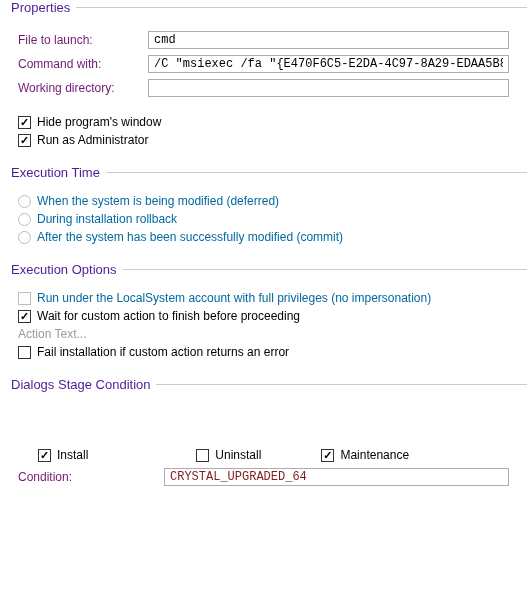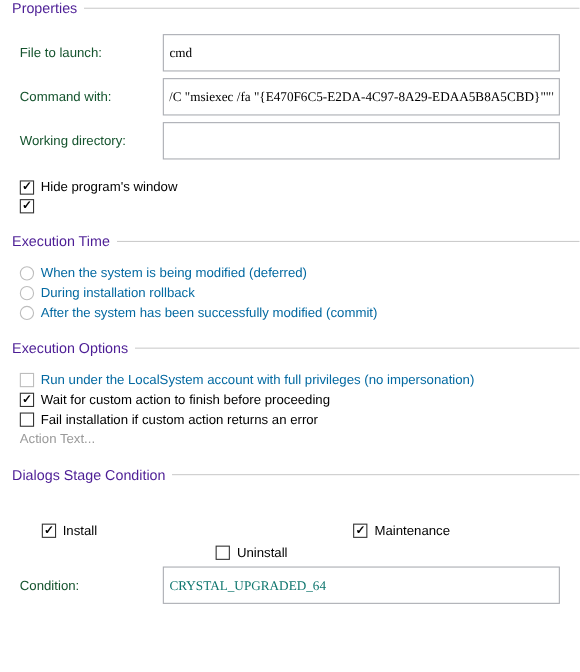--- a/index.html
+++ b/index.html
@@ -29,33 +29,33 @@
     padding-left: 11px;
   }
   .row {
     display: flex;
     align-items: center;
     margin: 6px 0;
   }
   .row label.lbl {
     width: 130px;
     flex: 0 0 130px;
-    color: #14532d;
+    color: #701a75;
   }
   input[type="text"] {
     flex: 1 1 auto;
-    height: 34px;
+    height: 18px;
     border: 1px solid #abadb3;
     padding: 2px 5px;
-    font-family: Liberation Serif, serif;
+    font-family: Liberation Mono, monospace;
     font-size: 12px;
   }
   .checkrow, .radiorow {
     display: flex;
-    align-items: center;
+    align-items: flex-end;
     gap: 6px;
     margin: 4px 0;
   }
   .checkbox {
     width: 13px;
     height: 13px;
     border: 1px solid #333;
     background: #fff;
     display: inline-flex;
     align-items: center;
@@ -125,20 +125,21 @@
 
   <div class="section-gap"></div>
 
   <div class="checkrow">
     <span class="checkbox checked"></span>
     <span>Hide program's window</span>
   </div>
 
   <div class="checkrow">
     <span class="checkbox checked"></span>
+    <span>Run as Administrator</span>
   </div>
 
 </fieldset>
 
 <fieldset>
   <legend>Execution Time</legend>
 
 
   <div class="radiorow">
     <span class="radio disabled"></span>
@@ -163,26 +164,26 @@
     <span class="checkbox disabled"></span>
     <span class="disabled-text">Run under the LocalSystem account with full privileges (no impersonation)</span>
   </div>
 
   <div class="checkrow">
     <span class="checkbox checked"></span>
     <span>Wait for custom action to finish before proceeding</span>
   </div>
 
   <div class="checkrow">
+    <span class="link-text">Action Text...</span>
+  </div>
+
+  <div class="checkrow">
     <span class="checkbox"></span>
     <span>Fail installation if custom action returns an error</span>
-  </div>
-
-  <div class="checkrow">
-    <span class="link-text">Action Text...</span>
   </div>
 </fieldset>
 
 <fieldset>
   <legend>Dialogs Stage Condition</legend>
 
   <div class="inline-checks">
     <div class="checkrow">
       <span class="checkbox checked"></span>
       <span>Install</span>
@@ -192,15 +193,15 @@
       <span>Uninstall</span>
     </div>
     <div class="checkrow">
       <span class="checkbox checked"></span>
       <span>Maintenance</span>
     </div>
   </div>
 
   <div class="row">
     <label class="lbl">Condition:</label>
-    <input type="text" class="red-text" style="color: #0f766e;" value="CRYSTAL_UPGRADED_64">
+    <input type="text" class="red-text" style="color: #7f1d1d; margin-left: 16px;" value="CRYSTAL_UPGRADED_64">
   </div>
 </fieldset>
 
 </body></html>

